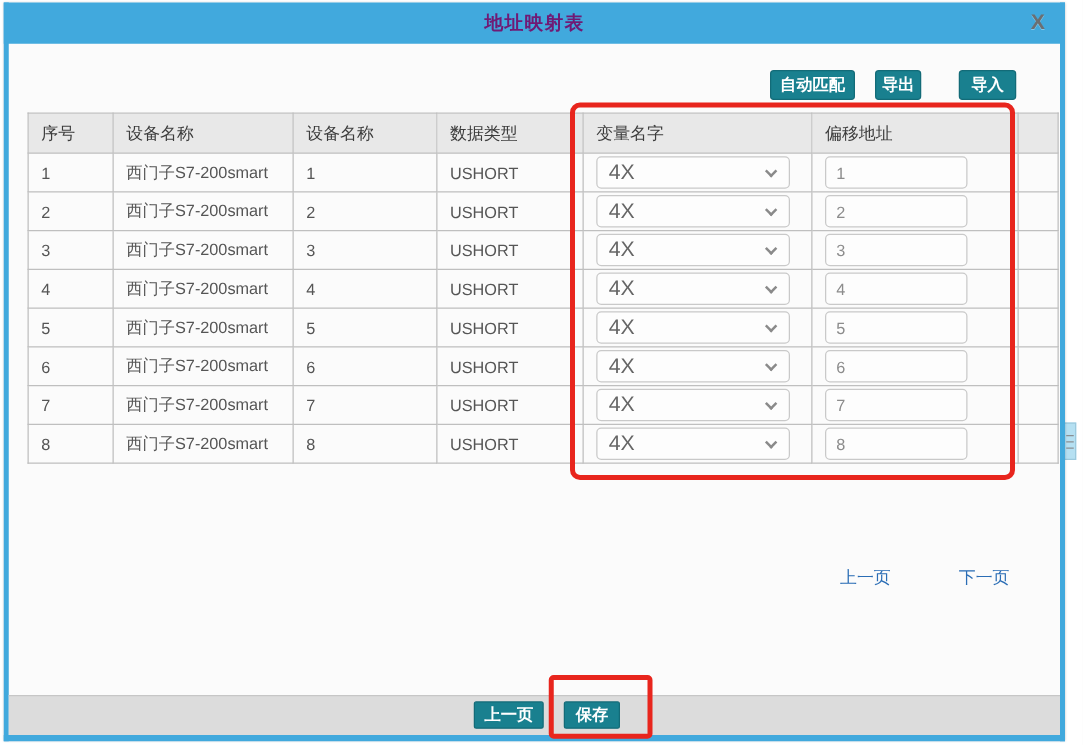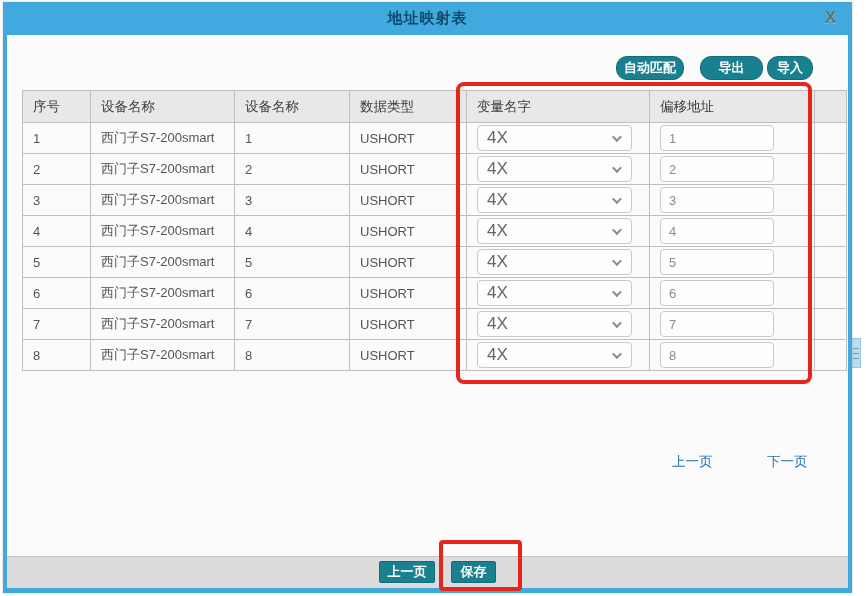--- a/index.html
+++ b/index.html
@@ -27,38 +27,38 @@
     background:#fbfbfb;
     border-left:4px solid #41a9dd;
     border-right:4px solid #41a9dd;
     border-bottom:5px solid #41a9dd;
     box-shadow:0 0 2px rgba(0,0,0,.25);
   }
   .titlebar {
     position:absolute; left:-4px; top:0; width:849px; height:33px;
     background:#41a9dd; display:flex; align-items:center; justify-content:center;
   }
-  .title { color:#0c4a6e; font-size:15px; font-weight:bold; letter-spacing:1px; }
+  .title { color:#701a75; font-size:15px; font-weight:bold; letter-spacing:1px; }
   .close-x {
     position:absolute; right:12px; top:6px;
     color:#6b6f72; font-size:17px; font-weight:bold;
     cursor:pointer; line-height:20px;
     text-shadow:0 1px 0 rgba(255,255,255,.35);
   }
 
   
   .tool-btn {
     position:absolute; height:24px; top:54px;
     background:#19808f; color:#ffffff; font-weight:bold; font-size:13px;
-    border:1px solid #136b78; border-radius:11px;
+    border:1px solid #136b78; border-radius:3px;
     display:flex; align-items:center; justify-content:center;
     cursor:pointer; padding:0 4px;
   }
   .btn-automatch { left:609px; width:68px; }
-  .btn-export   { left:693px; width:63px;font-family:Liberation Mono, monospace; }
+  .btn-export   { left:693px; width:37px;font-family:Liberation Mono, monospace; }
   .btn-import   { left:760px; width:46px; }
 
   
   table.map-table {
     position:absolute; left:15px; top:88px; width:824px;
     border-collapse:collapse; table-layout:fixed;
     font-size:13px; color:#555555; background:#fbfbfb;border-radius:28px;
   }
   .map-table th, .map-table td {
     border:1px solid #bfbfbf; text-align:left;

